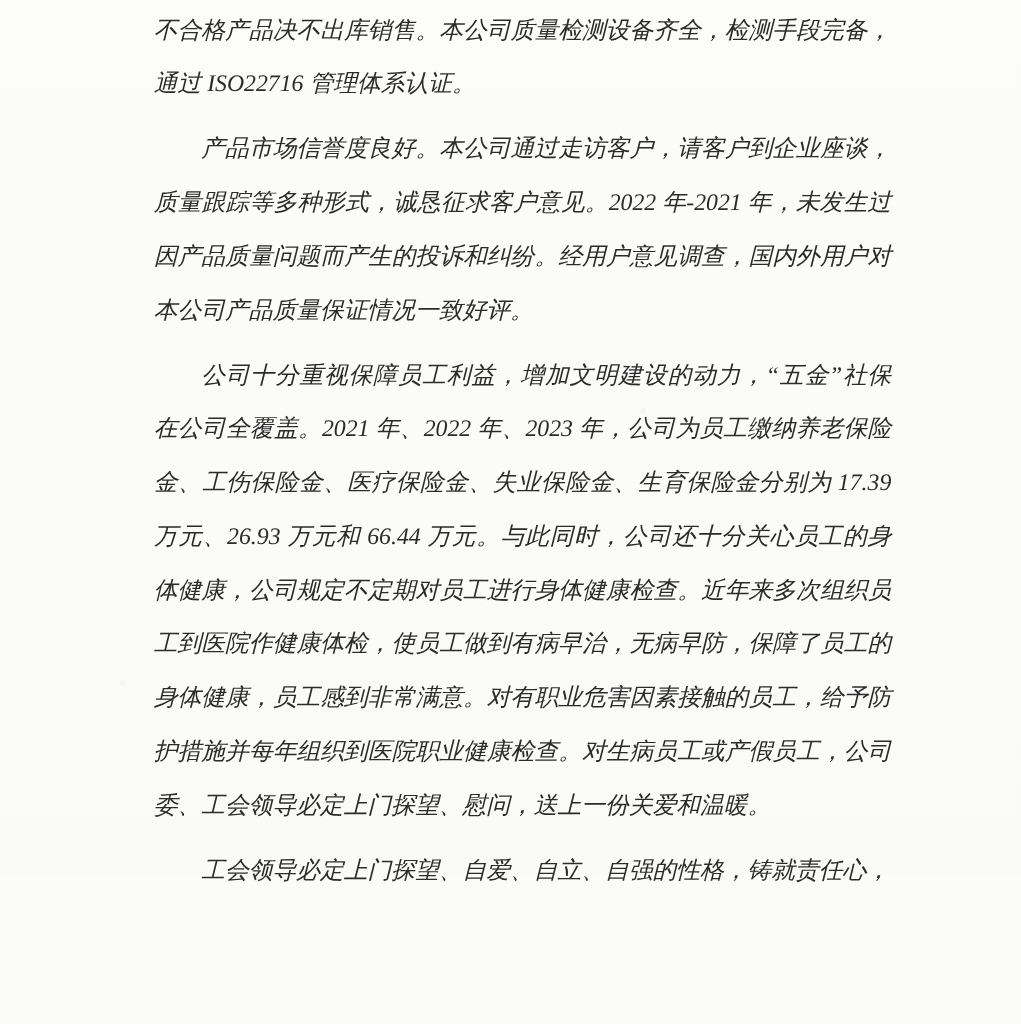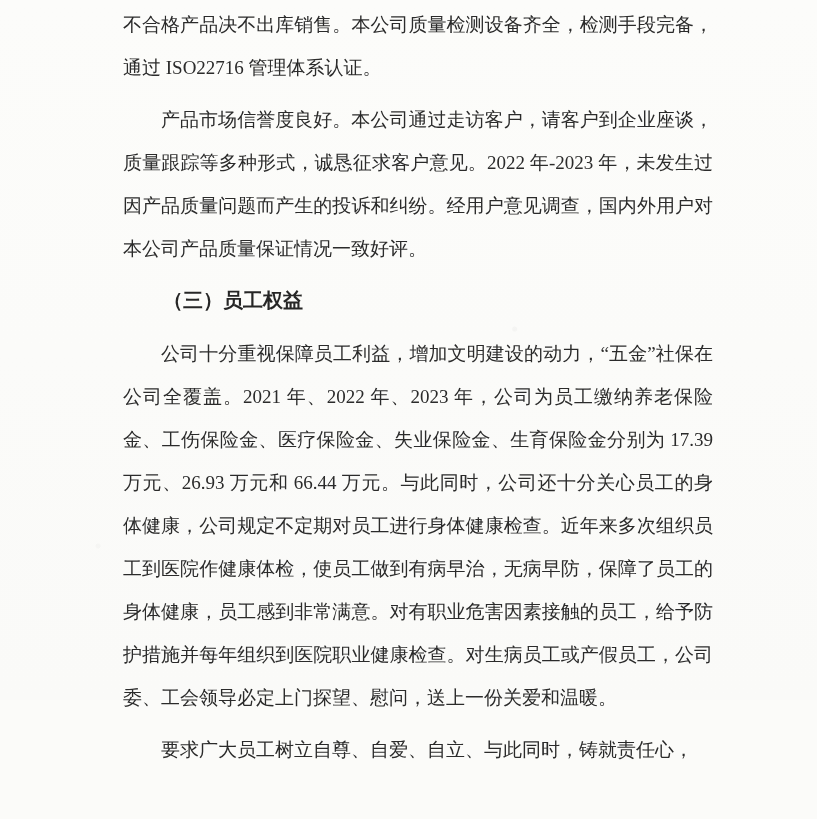--- a/index.html
+++ b/index.html
@@ -14,20 +14,21 @@
     box-sizing: border-box;
     width: 817px;
     height: 700px;
     padding: 3px 104px 0 123px;
     background:
       radial-gradient(circle at 63% 47%, rgba(120,120,120,0.05) 0 2px, transparent 3px),
       radial-gradient(circle at 12% 78%, rgba(120,120,120,0.04) 0 2px, transparent 3px),
       linear-gradient(#fcfcfa, #fafaf8);
     color: #2b2b2b;
     font-family: "Liberation Serif", "DejaVu Serif", serif;
+    font-style: italic;
   }
   .para {
     margin: 0 0 9px 0;
     font-size: 19px;
     line-height: 43px;
     text-align: justify;
     text-justify: inter-character;
     text-align-last: left;
     text-indent: 2em;
     word-break: normal;
@@ -44,20 +45,19 @@
     font-family: "Liberation Sans", "DejaVu Sans", sans-serif;
     color: #262626;
   }
 </style>
 </head>
 <body>
 
 <div class="page">
   <p class="para no-indent">不合格产品决不出库销售。本公司质量检测设备齐全，检测手段完备，通过 ISO22716 管理体系认证。</p>
 
-  <p class="para">产品市场信誉度良好。本公司通过走访客户，请客户到企业座谈，质量跟踪等多种形式，诚恳征求客户意见。2022 年-2023 年，未发生过因产品质量问题而产生的投诉和纠纷。经用户意见调查，国内外用户对本公司产品质量保证情况一致好评。</p>
+  <p class="para">产品市场信誉度良好。本公司通过走访客户，请客户到企业座谈，质量跟踪等多种形式，诚恳征求客户意见。2022 年-2021 年，未发生过因产品质量问题而产生的投诉和纠纷。经用户意见调查，国内外用户对本公司产品质量保证情况一致好评。</p>
 
-  <h3 class="heading">（三）员工权益</h3>
 
   <p class="para">公司十分重视保障员工利益，增加文明建设的动力，“五金”社保在公司全覆盖。2021 年、2022 年、2023 年，公司为员工缴纳养老保险金、工伤保险金、医疗保险金、失业保险金、生育保险金分别为 17.39 万元、26.93 万元和 66.44 万元。与此同时，公司还十分关心员工的身体健康，公司规定不定期对员工进行身体健康检查。近年来多次组织员工到医院作健康体检，使员工做到有病早治，无病早防，保障了员工的身体健康，员工感到非常满意。对有职业危害因素接触的员工，给予防护措施并每年组织到医院职业健康检查。对生病员工或产假员工，公司委、工会领导必定上门探望、慰问，送上一份关爱和温暖。</p>
 
-  <p class="para">要求广大员工树立自尊、自爱、自立、与此同时，铸就责任心，</p>
+  <p class="para">工会领导必定上门探望、自爱、自立、自强的性格，铸就责任心，</p>
 </div>
 
 </body></html>

